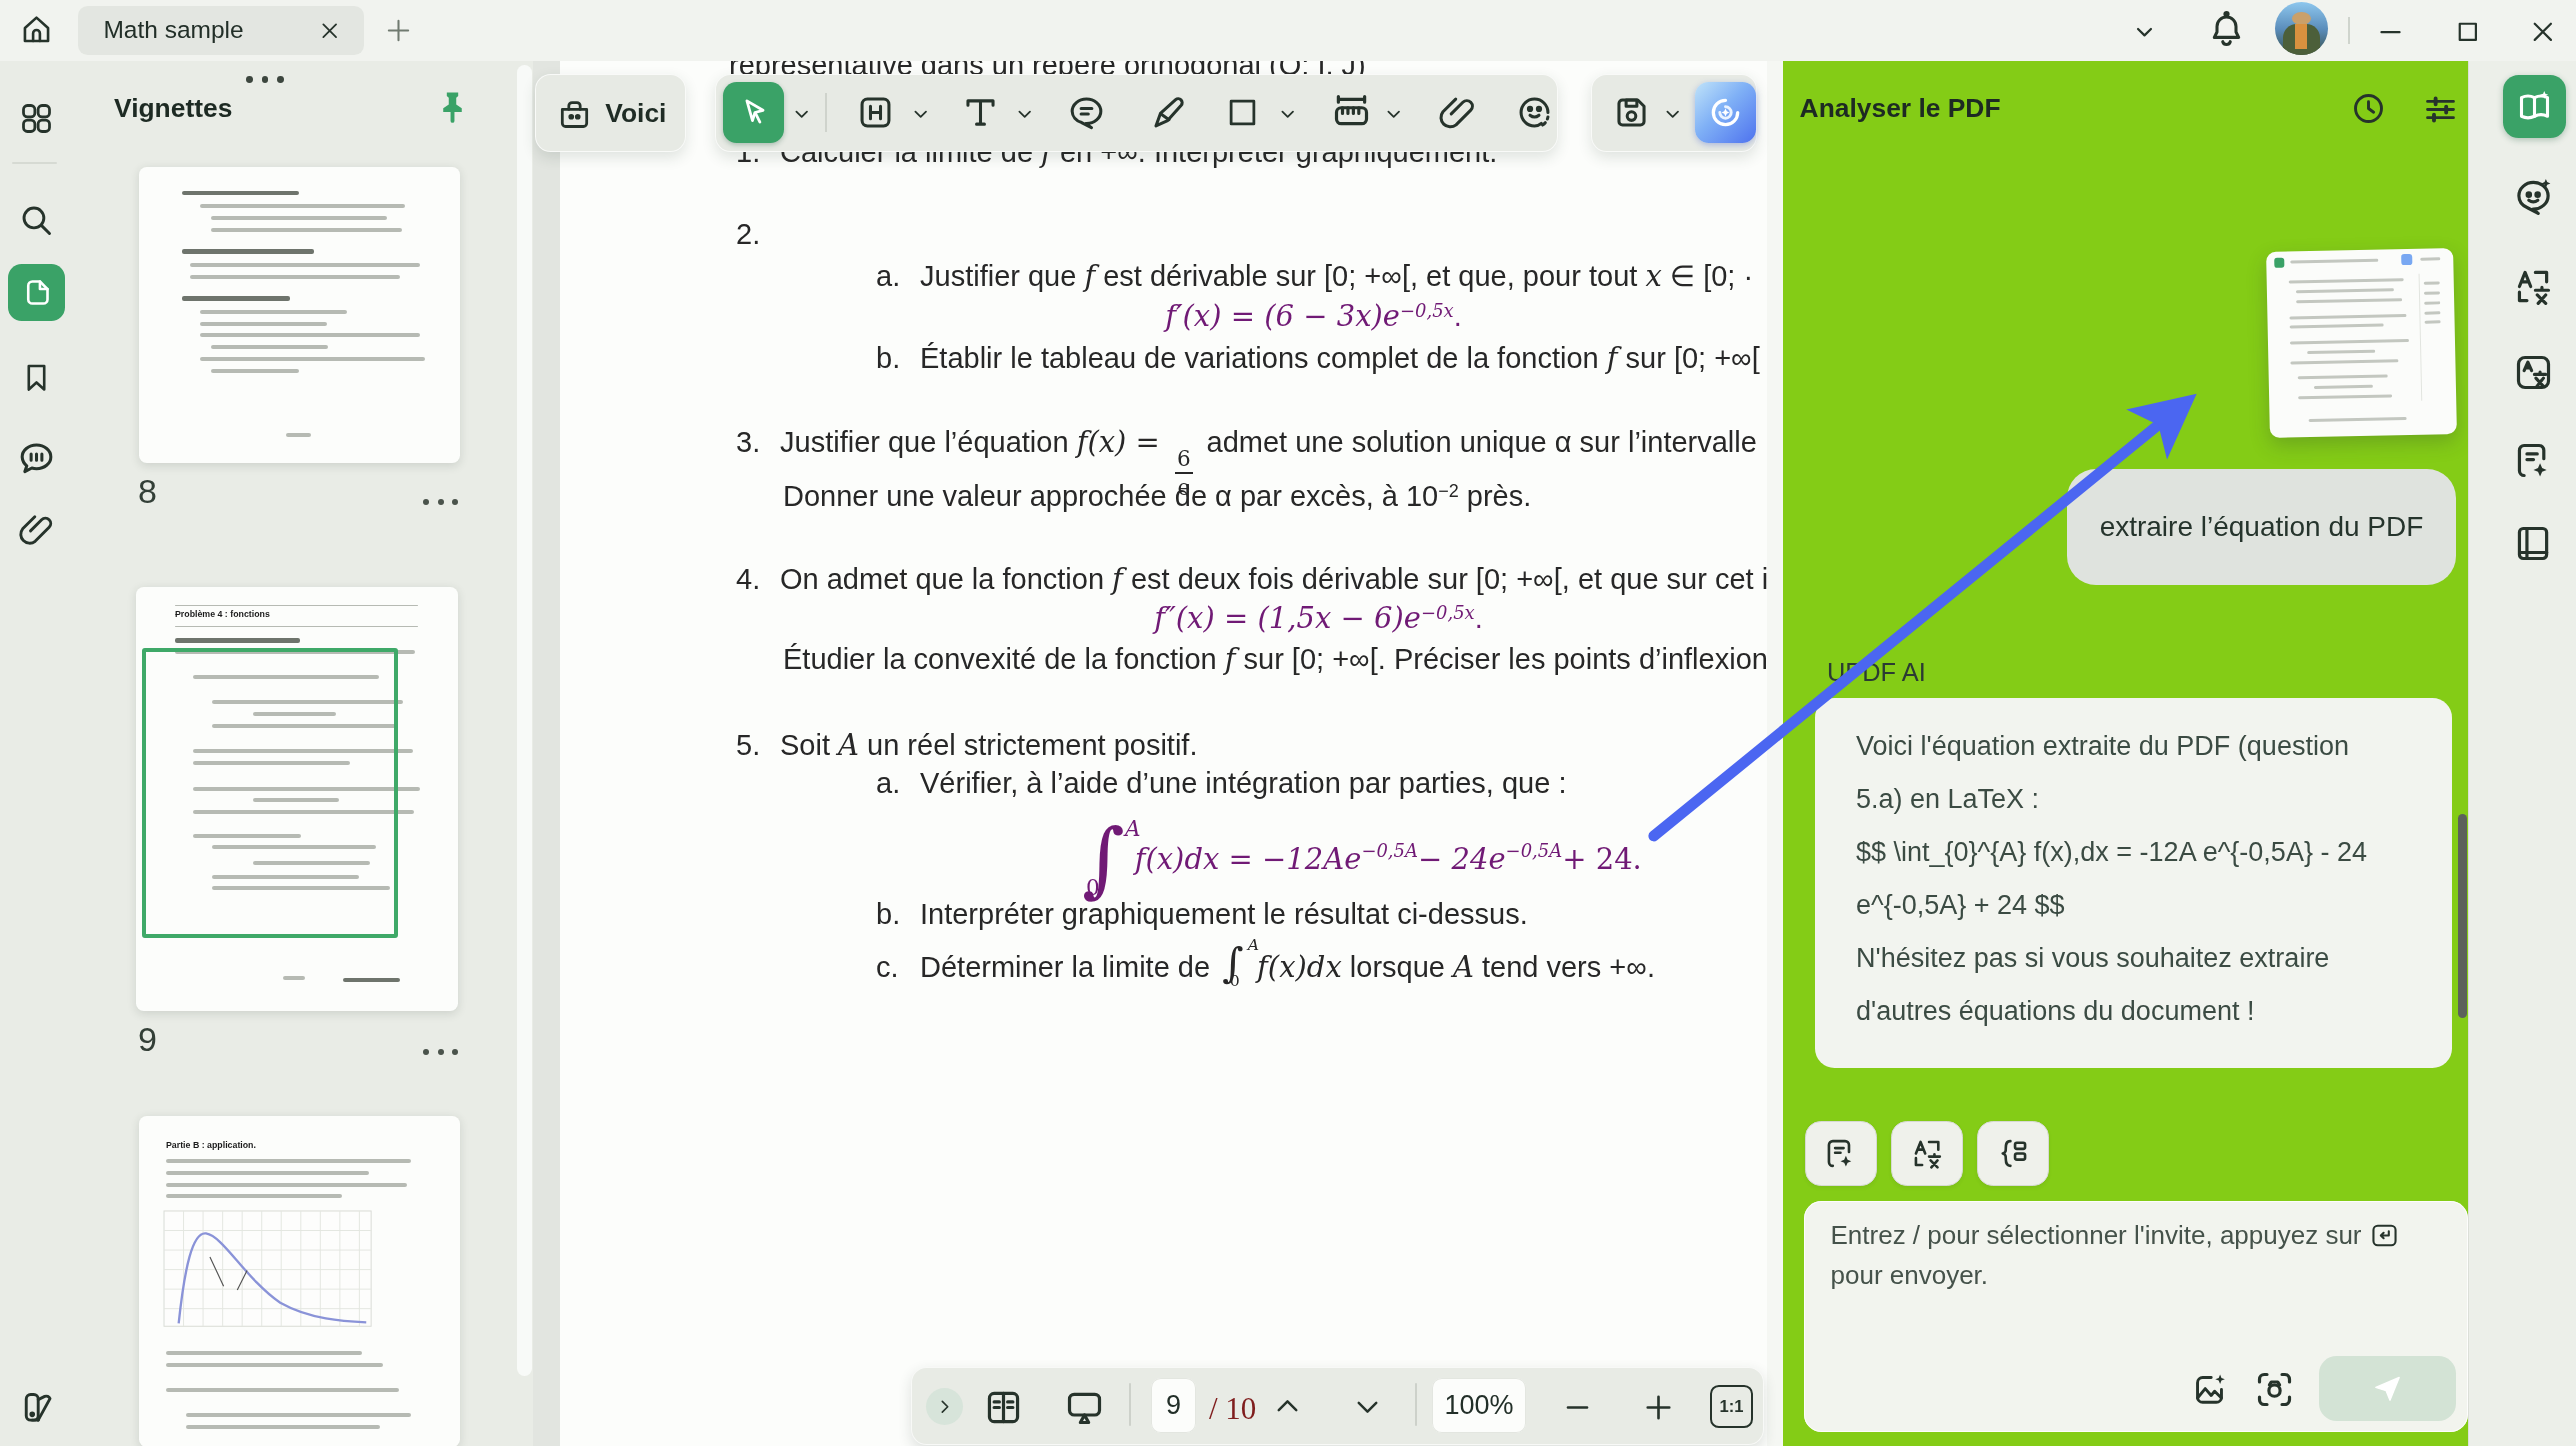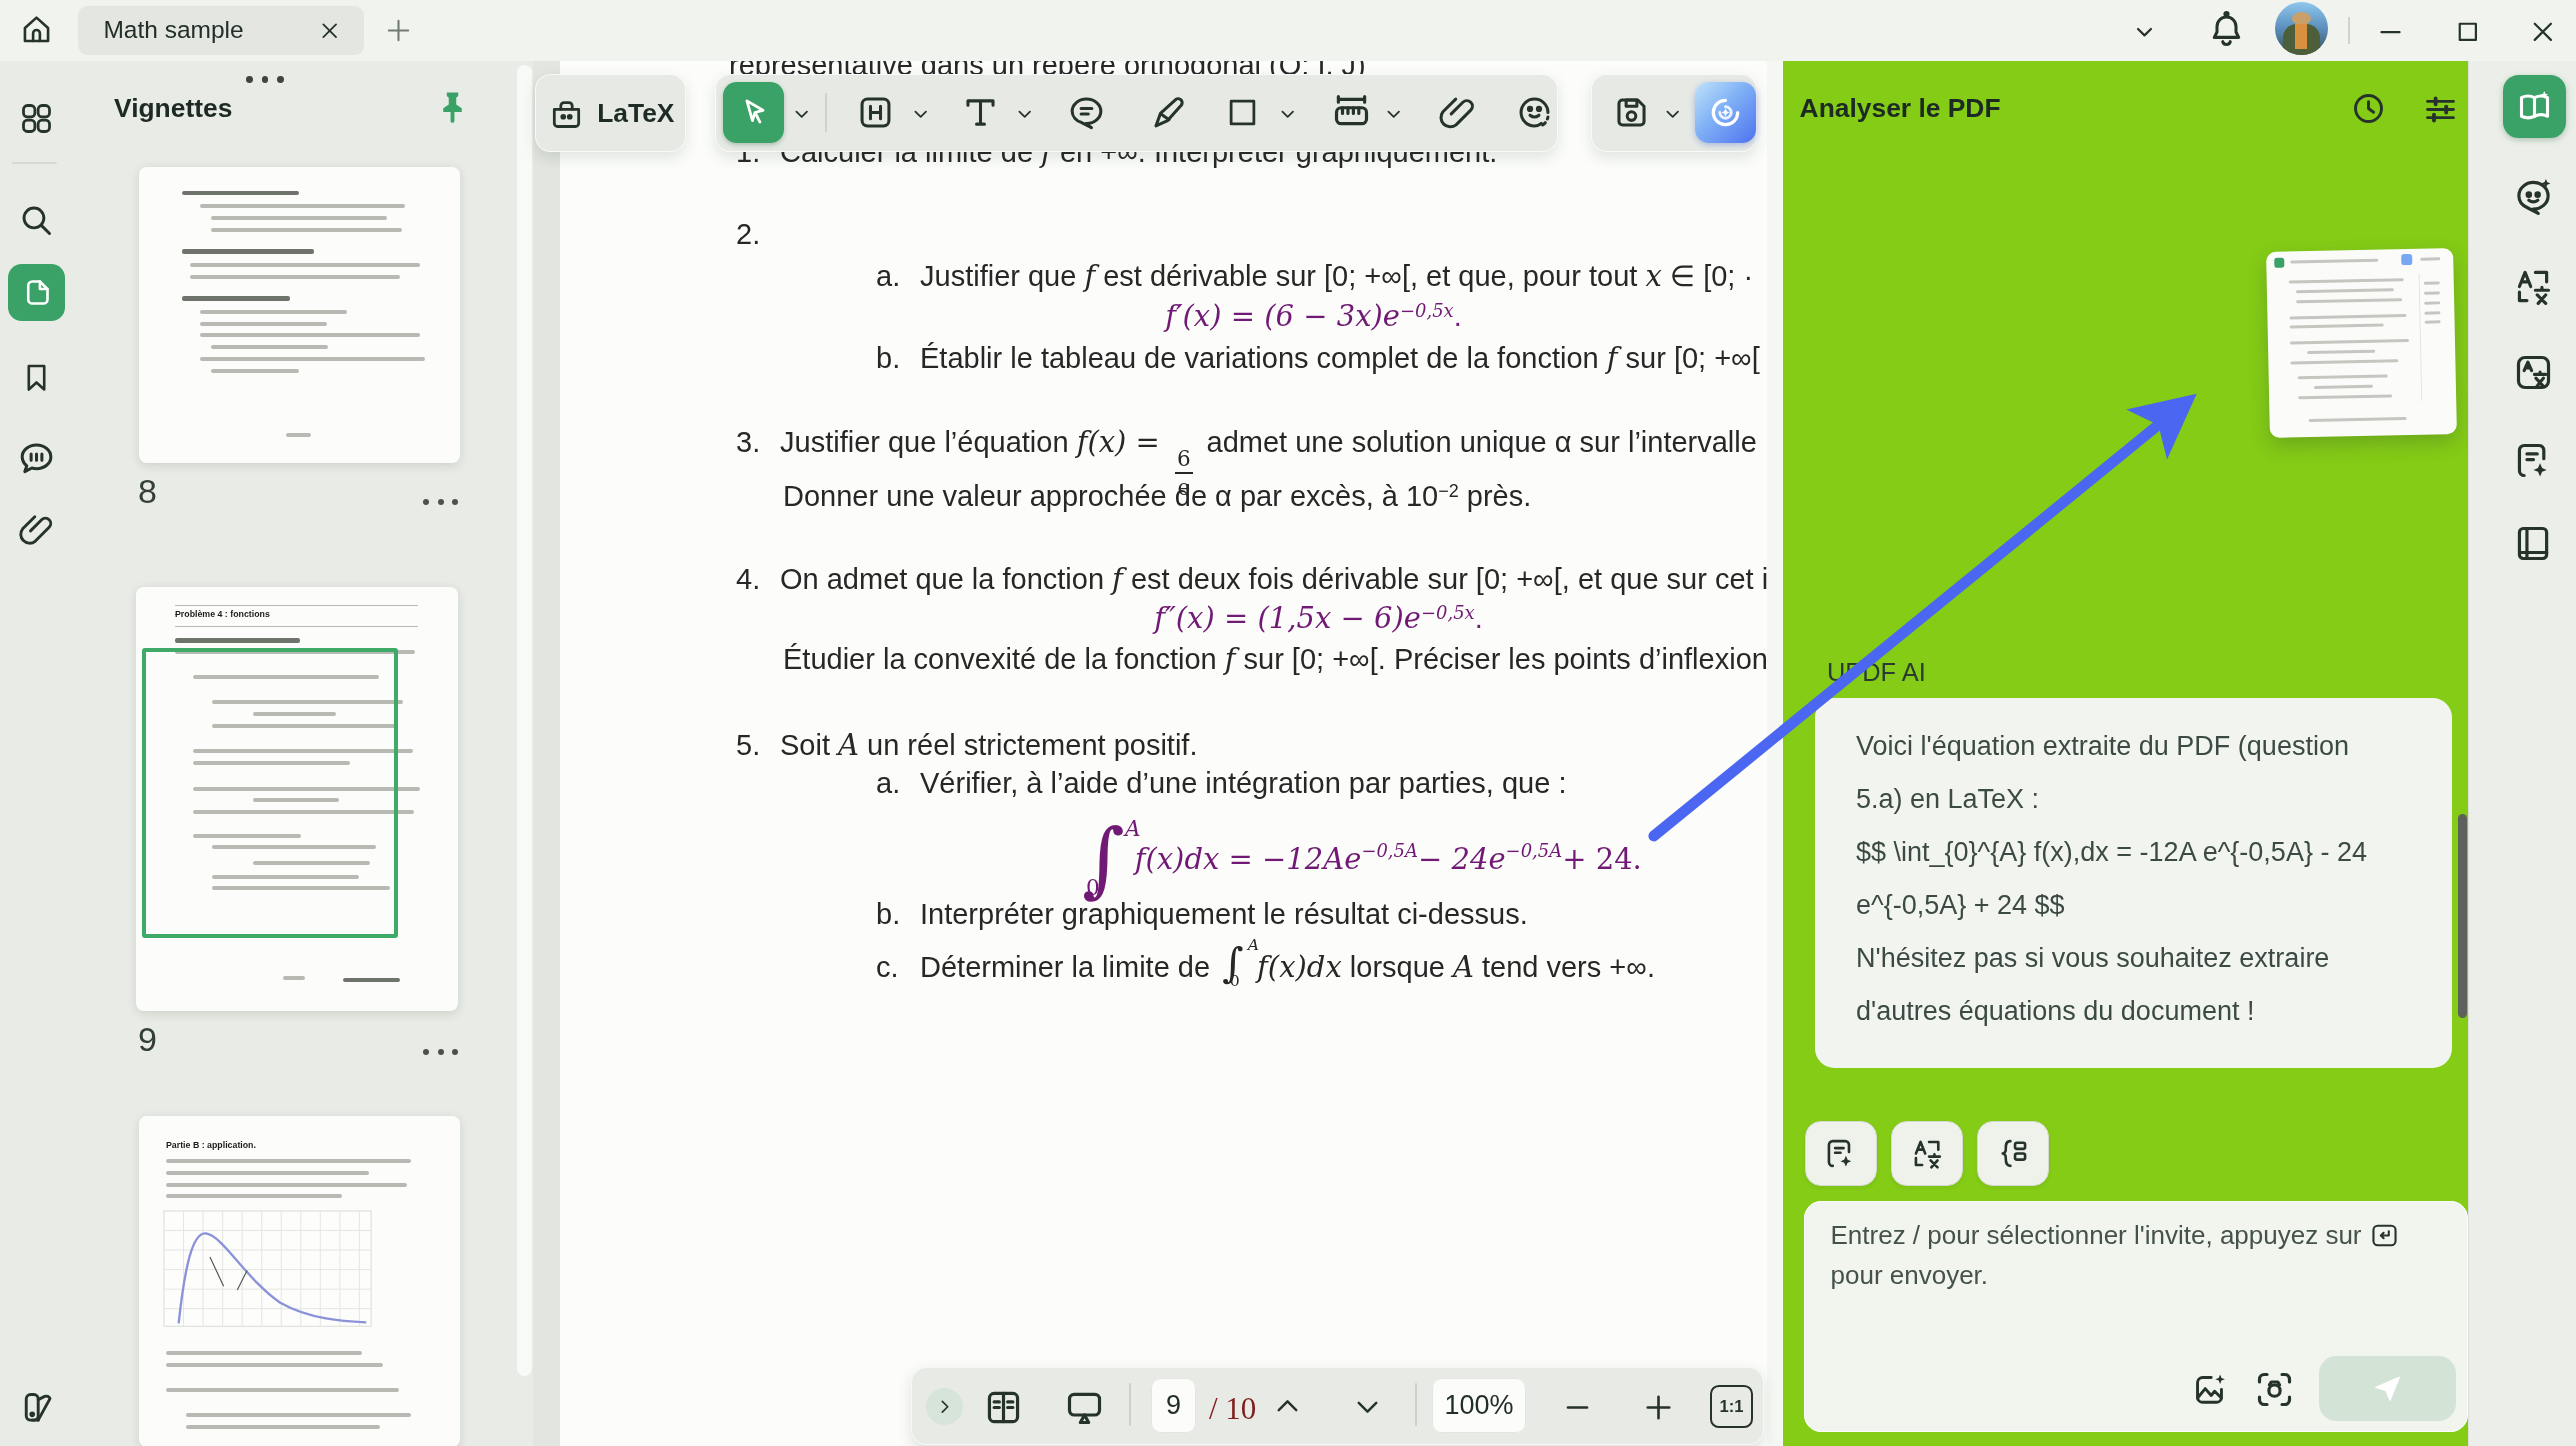--- a/index.html
+++ b/index.html
@@ -304,21 +304,21 @@
   </div>
   <div id="gutter" class="abs"></div>
 
   <div class="pill abs" style="left:535px;top:74px;width:149px;height:76px;display:flex;align-items:center;justify-content:center;gap:11.7px;">
     <svg class="ic" width="39" height="39" viewBox="0 0 24 24">
         <path d="M4.5 9.5 h15 v8.5 a2 2 0 0 1-2 2 h-11 a2 2 0 0 1-2-2 Z"></path>
         <path d="M8.5 9.5 V7.3 a2 2 0 0 1 2-2 h3 a2 2 0 0 1 2 2 V9.5"></path>
         <circle cx="10" cy="14" r="0.9"></circle>
         <circle cx="14" cy="14" r="0.9"></circle>
       </svg>
-    <span id="outilsLbl">LaTeX</span>
+    <span id="outilsLbl">Voici</span>
   </div>
 
   <div class="pill abs" style="left:715px;top:74px;width:841px;height:76px;"></div>
   <div id="selbtn" class="abs" style="left:723px;top:82px;width:61px;height:61px;">
     <svg class="ic" width="35" height="35" viewBox="0 0 24 24" style="stroke:#fff;stroke-width:1.9">
         <path d="M7.5 4 L18.5 10.5 L13 12 L11.3 17.6 Z"></path>
         <path d="M13.5 12.8 L16.4 18.6"></path>
       </svg>
   </div>
   <div class="abs" style="left:789px;top:101px;">
@@ -503,20 +503,23 @@
       <div class="mtb" style="left:29px;top:145px;width:94px;"></div>
       <div class="abs" style="left:152px;top:25.4px;width:25.4px;height:127px;border-left:1px solid #e2e5e0;"></div>
       <div class="mtb" style="left:157px;top:33px;width:15.7px;"></div>
       <div class="mtb" style="left:157px;top:43px;width:15.7px;"></div>
       <div class="mtb" style="left:157px;top:53px;width:15.7px;"></div>
       <div class="mtb" style="left:157px;top:63px;width:15.7px;"></div>
       <div class="mtb" style="left:157px;top:72px;width:15.7px;"></div>
       <div class="mtb" style="left:39px;top:168px;width:98px;"></div>
     </div>
 
+    <div id="tooltip" class="abs" style="left:284px;top:408px;width:389px;height:116px;">
+      <span>extraire l’équation du PDF</span>
+    </div>
 
     <div id="updflbl" class="abs" style="left:44px;top:597px;">UPDF AI</div>
 
     <div id="aibubble" class="abs" style="left:32px;top:637px;width:637px;height:370px;">
       <div class="abs" style="left:41px;top:21.5px;">
         <div class="ln">Voici l'équation extraite du PDF (question</div>
         <div class="ln">5.a) en LaTeX :</div>
         <div class="ln">$$ \int_{0}^{A} f(x),dx = -12A e^{-0,5A} - 24</div>
         <div class="ln">e^{-0,5A} + 24 $$</div>
         <div class="ln">N'hésitez pas si vous souhaitez extraire</div>

